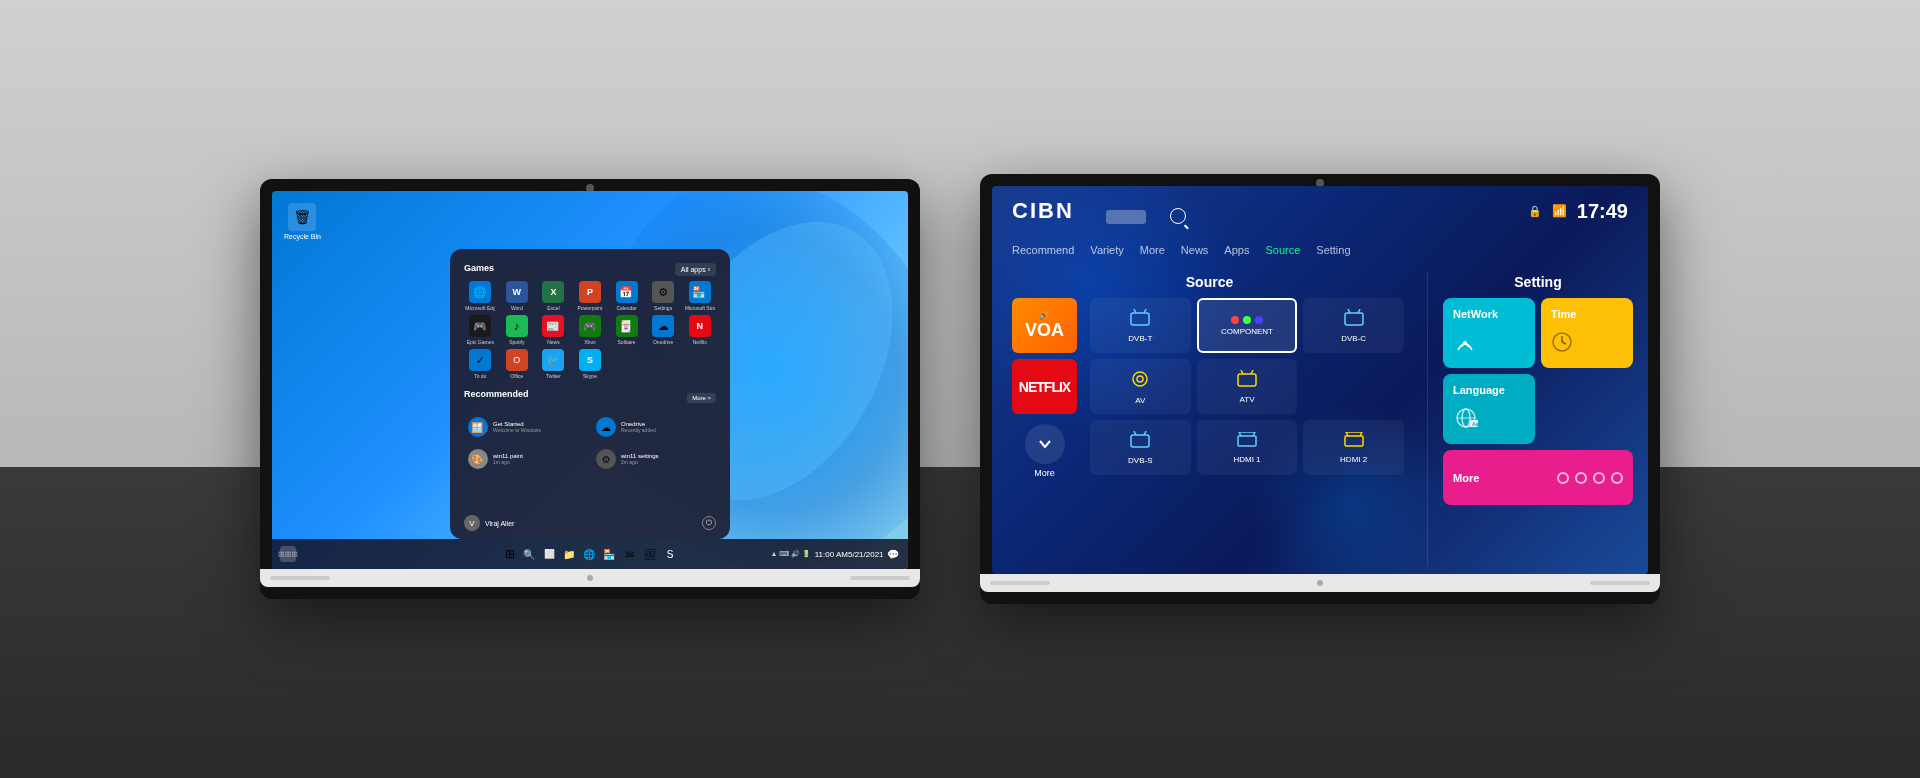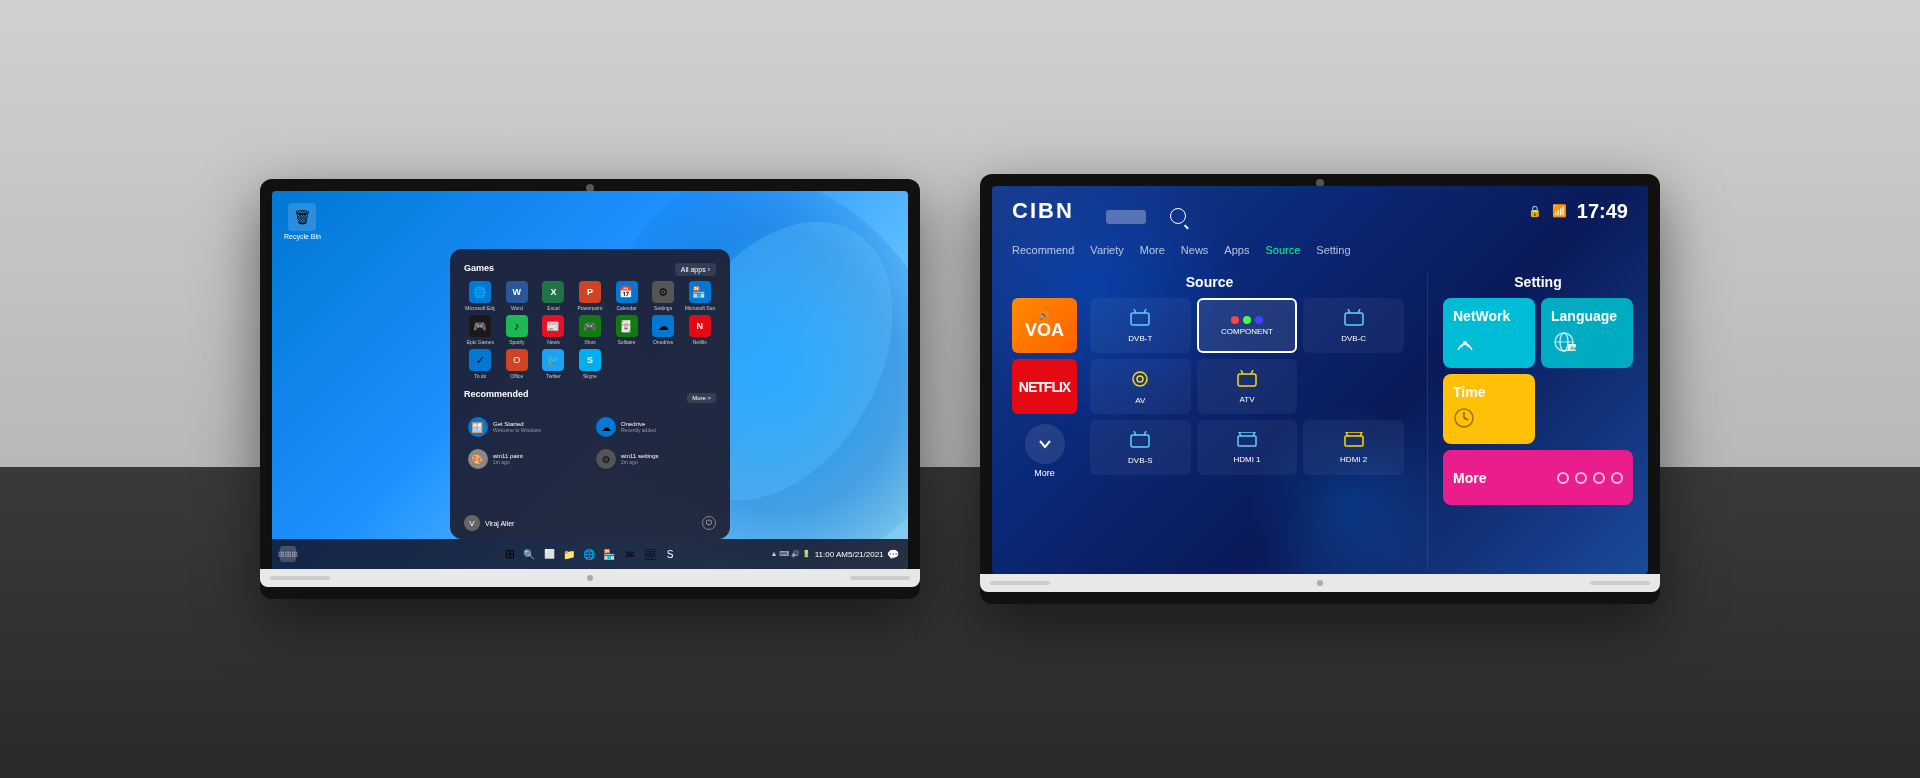--- a/index.html
+++ b/index.html
@@ -482,21 +482,21 @@
     .setting-item.teal2 { background: #00acc1; }
     .setting-item.pink { 
       background: #e91e8c; 
       grid-column: 1 / -1; 
       min-height: 55px;
       flex-direction: row;
       align-items: center;
       justify-content: space-between;
     }
     .setting-label {
-      font-size: 14px;
+      font-size: 11px;
       font-weight: 600;
       color: #fff;
     }
     .setting-icon {
       font-size: 18px;
       color: rgba(255,255,255,0.8);
     }
     .more-circles { display: flex; gap: 6px; align-items: center; }
     .more-circle { width: 12px; height: 12px; border: 2px solid rgba(255,255,255,0.7); border-radius: 50%; }
 
@@ -848,44 +848,44 @@
                   <div class="setting-label">NetWork</div>
                   <div class="setting-icon">
                     <svg width="24" height="20" viewBox="0 0 24 20">
                       <circle cx="12" cy="10" r="2" fill="white"></circle>
                       <path d="M8,14 Q12,8 16,14" fill="none" stroke="white" stroke-width="1.5"></path>
                       <path d="M5,17 Q12,4 19,17" fill="none" stroke="white" stroke-width="1.5"></path>
                     </svg>
                   </div>
                 </div>
 
+                <div class="setting-item yellow">
+                  <div class="setting-label">Time</div>
+                  <div class="setting-icon">
+                    <svg width="22" height="22" viewBox="0 0 22 22">
+                      <circle cx="11" cy="11" r="9" fill="none" stroke="rgba(0,0,0,0.4)" stroke-width="1.5"></circle>
+                      <line x1="11" y1="5" x2="11" y2="11" stroke="rgba(0,0,0,0.5)" stroke-width="1.5"></line>
+                      <line x1="11" y1="11" x2="15" y2="13" stroke="rgba(0,0,0,0.5)" stroke-width="1.5"></line>
+                    </svg>
+                  </div>
+                </div>
+
                 <div class="setting-item teal2">
                   <div class="setting-label">Language</div>
                   <div class="setting-icon">
                     <svg width="26" height="22" viewBox="0 0 26 22">
                       <circle cx="13" cy="11" r="9" fill="none" stroke="rgba(255,255,255,0.7)" stroke-width="1.5"></circle>
                       <ellipse cx="13" cy="11" rx="4" ry="9" fill="none" stroke="rgba(255,255,255,0.7)" stroke-width="1.5"></ellipse>
                       <line x1="4" y1="11" x2="22" y2="11" stroke="rgba(255,255,255,0.7)" stroke-width="1"></line>
                       <rect x="17" y="13" width="8" height="7" rx="1" fill="rgba(255,255,255,0.9)"></rect>
                       <text x="19" y="19" font-size="5" fill="#00acc1" font-weight="bold">Aa</text>
                     </svg>
                   </div>
                 </div>
 
-                <div class="setting-item yellow">
-                  <div class="setting-label">Time</div>
-                  <div class="setting-icon">
-                    <svg width="22" height="22" viewBox="0 0 22 22">
-                      <circle cx="11" cy="11" r="9" fill="none" stroke="rgba(0,0,0,0.4)" stroke-width="1.5"></circle>
-                      <line x1="11" y1="5" x2="11" y2="11" stroke="rgba(0,0,0,0.5)" stroke-width="1.5"></line>
-                      <line x1="11" y1="11" x2="15" y2="13" stroke="rgba(0,0,0,0.5)" stroke-width="1.5"></line>
-                    </svg>
-                  </div>
-                </div>
-
                 <div style="width:0; height:0;"></div>
 
                 <div class="setting-item pink" style="grid-column:1/-1;">
                   <div class="setting-label">More</div>
                   <div class="more-circles">
                     <div class="more-circle"></div>
                     <div class="more-circle"></div>
                     <div class="more-circle"></div>
                     <div class="more-circle"></div>
                   </div>

